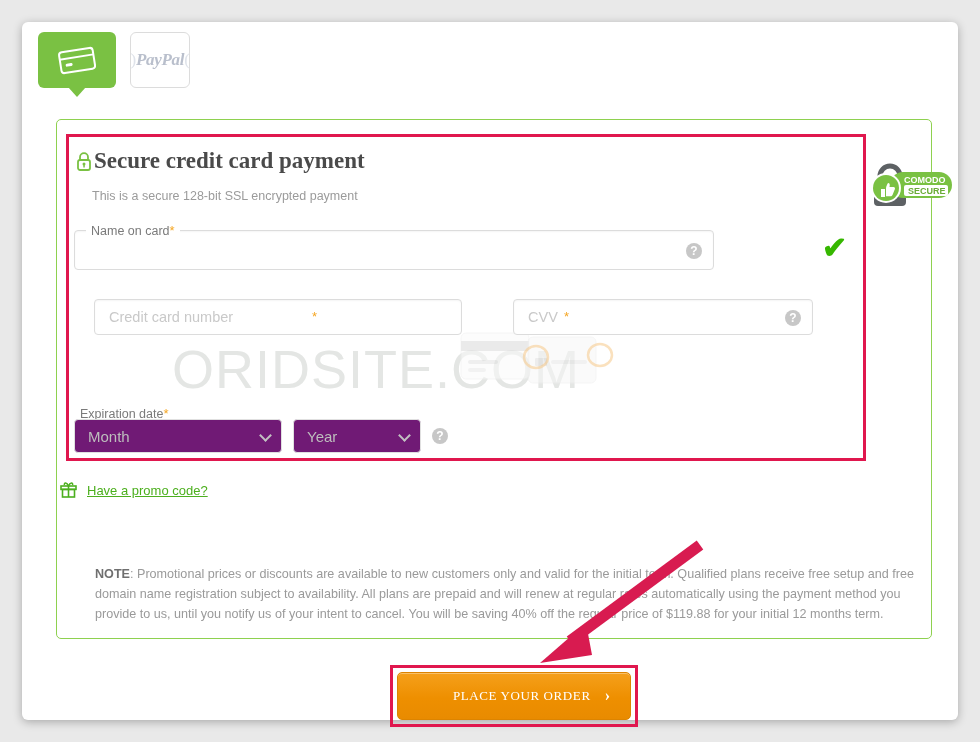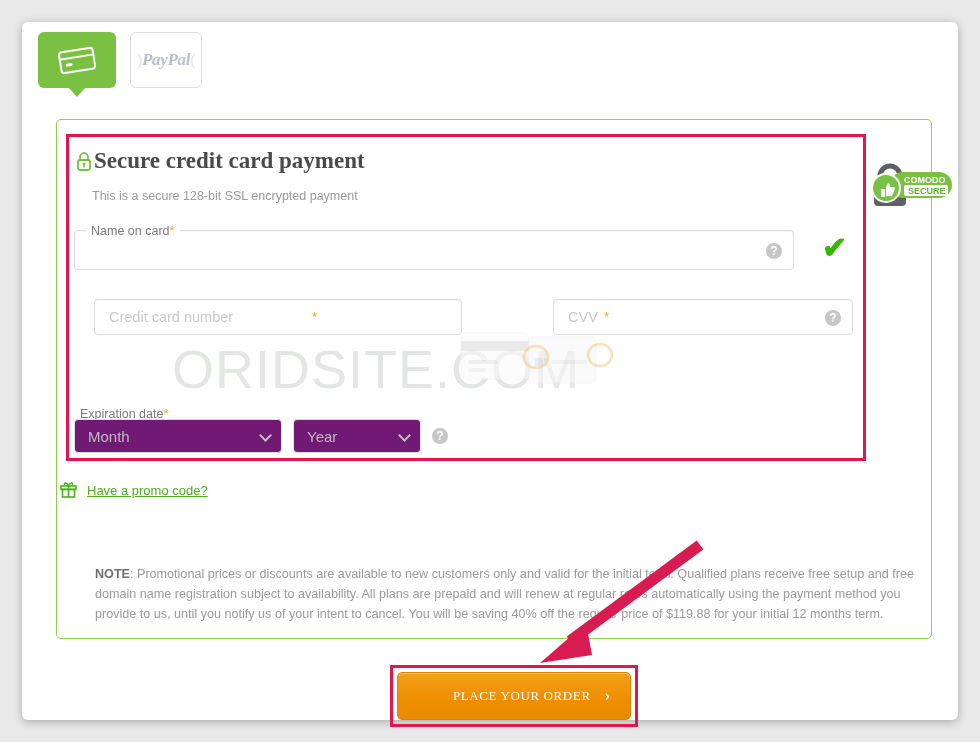--- a/index.html
+++ b/index.html
@@ -55,21 +55,21 @@
   .tab-cc:after {
     content: "";
     position: absolute;
     left: 50%; margin-left: -9px; bottom: -9px;
     width: 0; height: 0;
     border-left: 9px solid transparent;
     border-right: 9px solid transparent;
     border-top: 10px solid #7ac143;
   }
   .tab-paypal {
-    width: 72px; height: 56px;
+    width: 60px; height: 56px;
     border: 1px solid #dcdcdc;
     border-radius: 6px;
     background: #fff;
     display: flex; align-items: center; justify-content: center;
   }
   .paypal-logo {
     font-family: "Liberation Serif", serif;
     font-style: italic;
     font-weight: bold;
     font-size: 17px;
@@ -349,39 +349,39 @@
       <rect x="30" y="10" width="62" height="26" rx="13" fill="#7ac143"></rect>
       <text x="44" y="21" font-family="Liberation Sans, sans-serif" font-size="9" font-weight="bold" fill="#ffffff">COMODO</text>
       <rect x="44" y="23" width="44" height="11" rx="2" fill="#ffffff"></rect>
       <text x="48" y="32" font-family="Liberation Sans, sans-serif" font-size="9" font-weight="bold" fill="#6aab37">SECURE</text>
       <circle cx="26" cy="26" r="15" fill="#ffffff"></circle>
       <circle cx="26" cy="26" r="13" fill="#7ac143"></circle>
       <path d="M21 27 h4 v8 h-4 z M26 27 c0-3 1-4 2-6 c2 0 2 2 1.5 4 h4 c1.5 0 2 1.5 1 3 l-2 5 c-0.5 1 -1 1.2 -2 1.2 h-4.5 z" fill="#ffffff"></path>
     </svg>
   </div>
 
-  <div class="field-wrap" style="left:52px; top:208px; width:720px; height:40px;">
+  <div class="field-wrap" style="left:52px; top:208px; width:640px; height:40px;">
     <div class="fieldset-box" style="width:100%; height:40px;">
       <div class="legend-lbl">
         <span>Name on card</span><span class="req">*</span>
       </div>
       <input class="txt-input" type="text" value="" placeholder="" style="">
       <div class="help-icon" style="right:11px; top:12px;">?</div>
     </div>
   </div>
   <div class="check-ok" style="left:800px; top:211px;">✔</div>
 
   <div class="field-wrap" style="left:49px; top:277px; width:368px; height:36px;">
     <div class="plain-box" style="width:100%; height:36px;margin-left:23px;">
       <input class="txt-input" type="text" value="" placeholder="Credit card number" style="">
       <span class="req" style="position:absolute; left:217px; top:9px;">*</span>
     </div>
   </div>
 
-  <div class="field-wrap" style="left:491px; top:277px; width:300px; height:41px;margin-left:40px;">
+  <div class="field-wrap" style="left:491px; top:277px; width:300px; height:41px;">
     <div class="plain-box" style="width:100%; height:36px;">
       <input class="txt-input" type="text" value="" placeholder="CVV" style="">
       <span class="req" style="position:absolute; left:50px; top:9px;">*</span>
       <div class="help-icon" style="right:11px; top:10px;">?</div>
     </div>
   </div>
 
   <div class="field-wrap" style="left:52px; top:391px; width:420px; height:40px;">
     <div class="legend-lbl" style="top:-7px; left:1px;">
       <span>Expiration date</span><span class="req">*</span>

